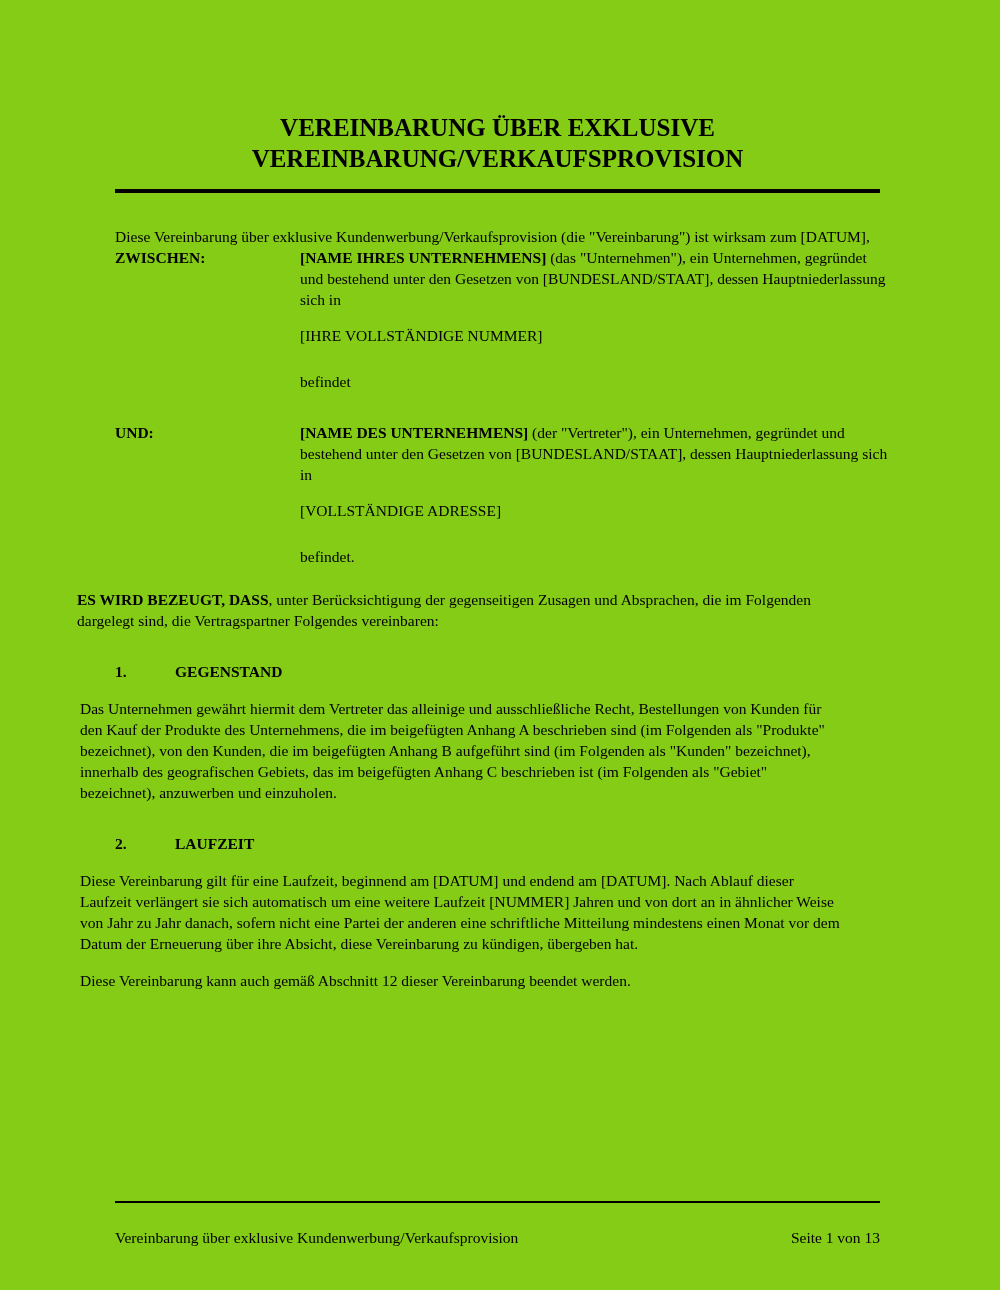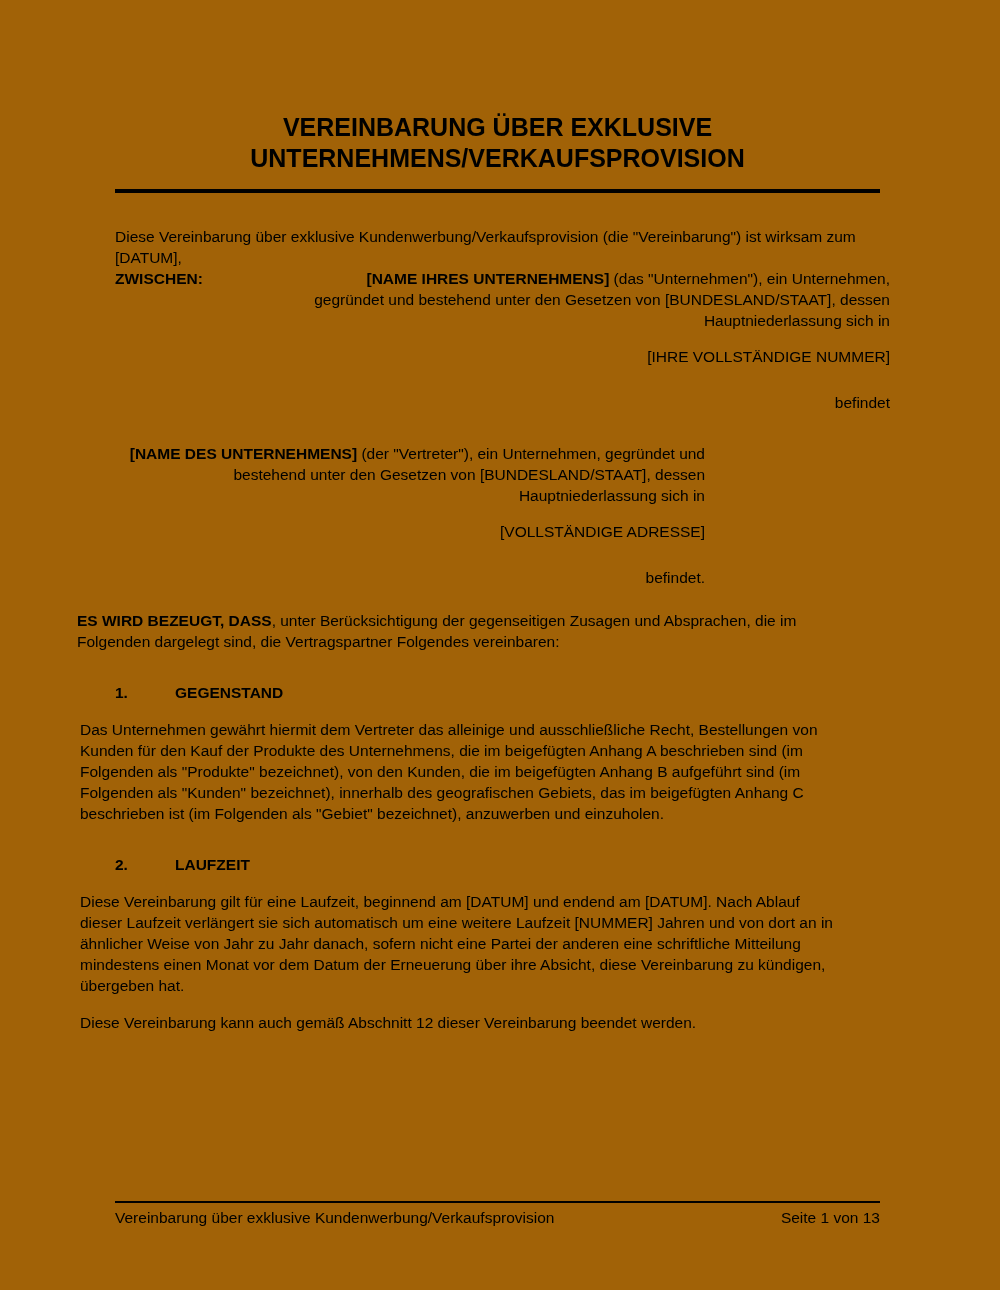--- a/index.html
+++ b/index.html
@@ -4,23 +4,23 @@
 <style>
   html, body {
     margin: 0;
     padding: 0;
     background: #ffffff;
   }
   .page {
     position: relative;
     width: 1000px;
     height: 1290px;
-    background: #a16207;
+    background: #84cc16;
     color: #000000;
-    font-family: Liberation Sans, sans-serif;
+    font-family: Liberation Serif, serif;
     font-size: 15.5px;
     line-height: 21px;
     overflow: hidden;
   }
   .b { font-weight: bold; }
 
   .title {
     margin: 112px 0 0 115px;
     width: 765px;
     text-align: center;
@@ -46,21 +46,21 @@
     display: flex;
     margin-left: 115px;
   }
   .party-1 { }
   .party-2 { margin-top: 30px; }
   .party-label {
     width: 185px;
     flex: 0 0 185px;
     font-weight: bold;
   }
-  .party-content { width: 590px; text-align: right; }
+  .party-content { width: 590px; }
   .party-content p { margin: 0; }
   .party-address { margin-top: 15px !important; }
   .party-closing { margin-top: 25px !important; }
 
   .witness {
     margin: 22px 0 0 77px;
     width: 765px;
   }
 
   .section-heading {
@@ -80,49 +80,50 @@
     position: absolute;
     top: 1201px;
     left: 115px;
     width: 765px;
   }
   .footer-rule {
     height: 2px;
     background: #000000;
   }
   .footer-row {
-    margin-top: 4px;
+    margin-top: 24px;
     display: flex;
     justify-content: space-between;
   }
 </style>
 </head>
 <body>
 
 <div class="page">
 
   <h1 class="title">
       <span>VEREINBARUNG ÜBER EXKLUSIVE</span>
-      <span>UNTERNEHMENS/VERKAUFSPROVISION</span>
+      <span>VEREINBARUNG/VERKAUFSPROVISION</span>
     </h1>
 
   <div class="title-rule"></div>
 
   <p class="intro">Diese Vereinbarung über exklusive Kundenwerbung/Verkaufsprovision (die "Vereinbarung") ist wirksam zum [DATUM],</p>
 
   <div class="party party-1">
     <div class="party-label">ZWISCHEN:</div>
     <div class="party-content">
       <p class="party-desc"><span class="b">[NAME IHRES UNTERNEHMENS]</span><span> (das "Unternehmen"), ein Unternehmen, gegründet und bestehend unter den Gesetzen von [BUNDESLAND/STAAT], dessen Hauptniederlassung sich in</span></p>
       <p class="party-address">[IHRE VOLLSTÄNDIGE NUMMER]</p>
       <p class="party-closing">befindet</p>
     </div>
   </div>
 
   <div class="party party-2">
+    <div class="party-label">UND:</div>
     <div class="party-content">
       <p class="party-desc"><span class="b">[NAME DES UNTERNEHMENS]</span><span> (der "Vertreter"), ein Unternehmen, gegründet und bestehend unter den Gesetzen von [BUNDESLAND/STAAT], dessen Hauptniederlassung sich in</span></p>
       <p class="party-address">[VOLLSTÄNDIGE ADRESSE]</p>
       <p class="party-closing">befindet.</p>
     </div>
   </div>
 
   <p class="witness"><span class="b">ES WIRD BEZEUGT, DASS</span><span>, unter Berücksichtigung der gegenseitigen Zusagen und Absprachen, die im Folgenden dargelegt sind, die Vertragspartner Folgendes vereinbaren:</span></p>
 
   <div class="section-heading"><span class="sec-num">1.</span><span class="sec-title">GEGENSTAND</span></div>

